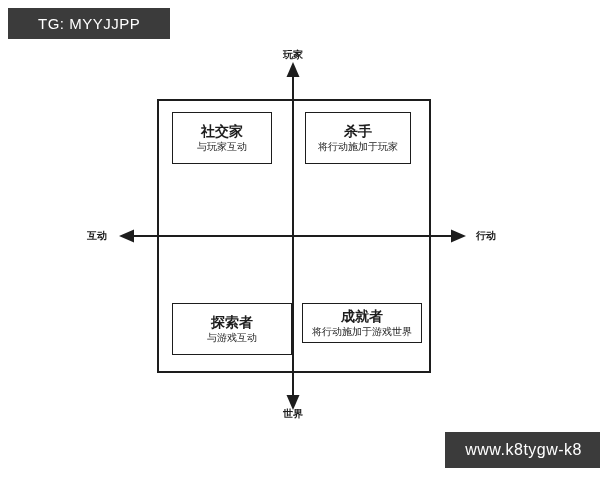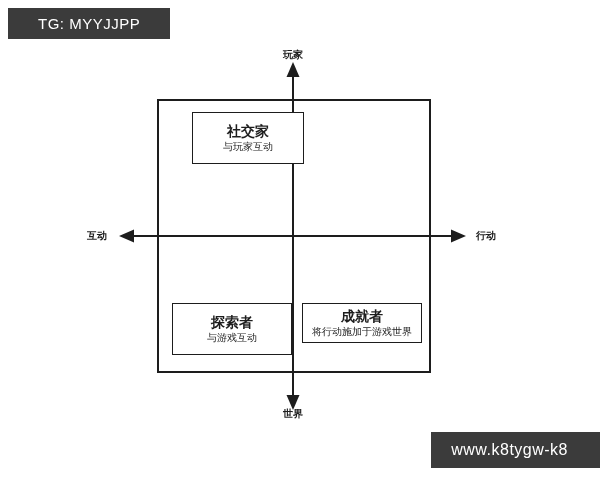--- a/index.html
+++ b/index.html
@@ -25,21 +25,21 @@
     white-space: nowrap;
   }
   #badge-top {
     left: 8px;
     top: 8px;
   }
   #badge-bottom {
     right: 0px;
     bottom: 12px;
     font-size: 16px;
-    padding: 9px 32px 9px 20px;
+    padding: 9px 18px 9px 20px;
   }
   #diagram-svg {
     position: absolute;
     left: 0;
     top: 0;
   }
   .axis-label {
     position: absolute;
     color: #1d1d1d;
     font-size: 10px;
@@ -86,25 +86,29 @@
     <line x1="131" y1="236" x2="454" y2="236" stroke="#1d1d1d" stroke-width="2"></line>
     <polygon points="119,236 134,229.5 134,242.5" fill="#1d1d1d"></polygon>
     <polygon points="466,236 451,229.5 451,242.5" fill="#1d1d1d"></polygon>
   </svg>
 
   <div class="axis-label" style="left:293px; top:55px;">玩家</div>
   <div class="axis-label" style="left:293px; top:414px;">世界</div>
   <div class="axis-label" style="left:97px; top:236px;">互动</div>
   <div class="axis-label" style="left:486px; top:236px;">行动</div>
 
-  <div class="quad-box" style="left:192px; top:112px; width:112px; height:52px;">
+  <div class="quad-box" style="left:172px; top:112px; width:100px; height:52px;">
     <div class="quad-title">社交家</div>
     <div class="quad-subtitle">与玩家互动</div>
   </div>
 
+  <div class="quad-box" style="left:305px; top:112px; width:106px; height:52px;">
+    <div class="quad-title">杀手</div>
+    <div class="quad-subtitle">将行动施加于玩家</div>
+  </div>
 
   <div class="quad-box" style="left:172px; top:303px; width:120px; height:52px;">
     <div class="quad-title">探索者</div>
     <div class="quad-subtitle">与游戏互动</div>
   </div>
 
   <div class="quad-box" style="left:302px; top:303px; width:120px; height:40px;">
     <div class="quad-title">成就者</div>
     <div class="quad-subtitle">将行动施加于游戏世界</div>
   </div>

